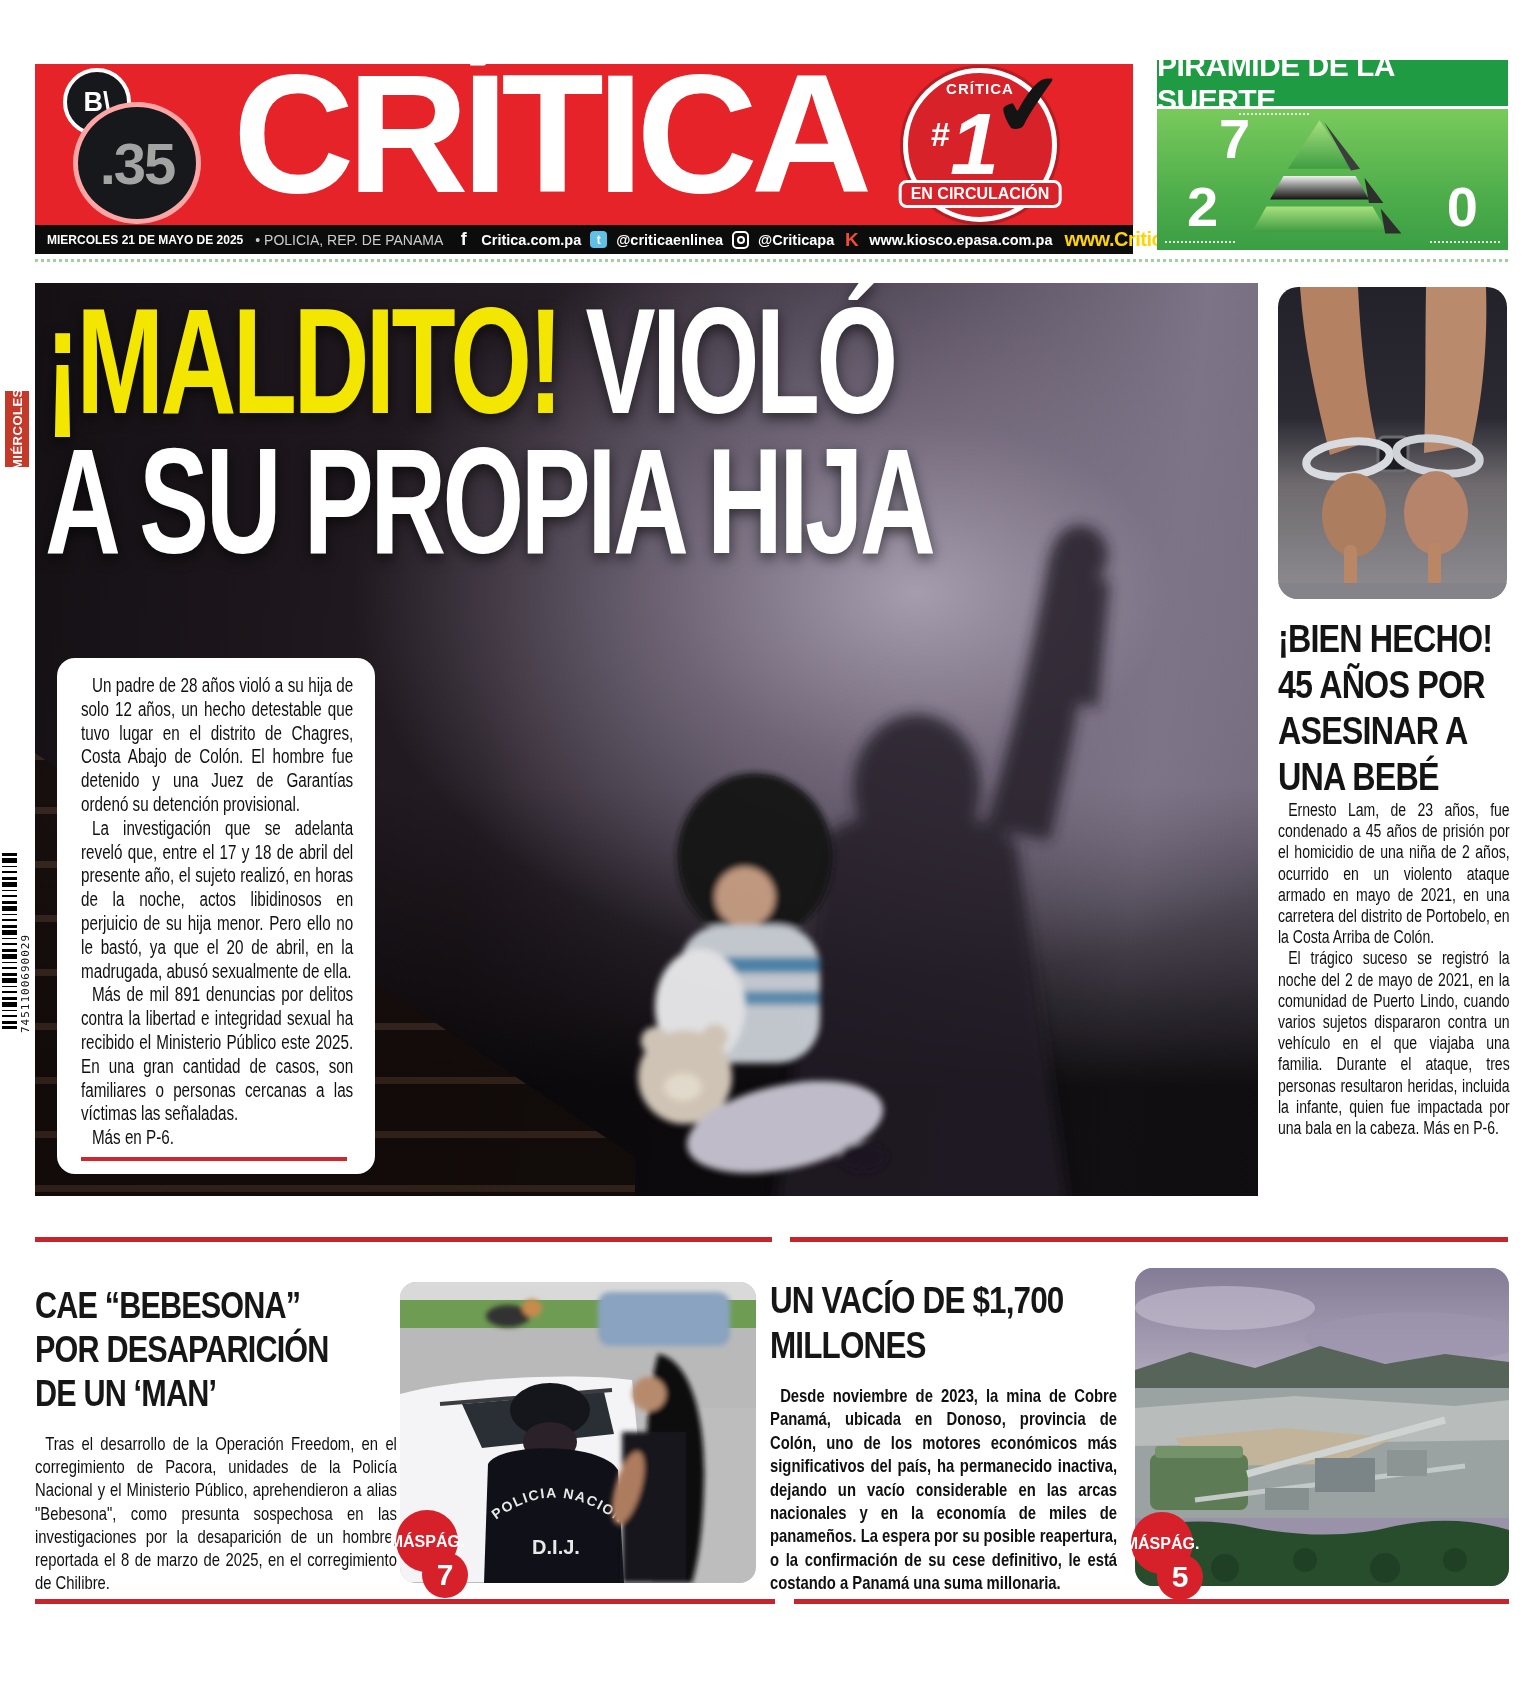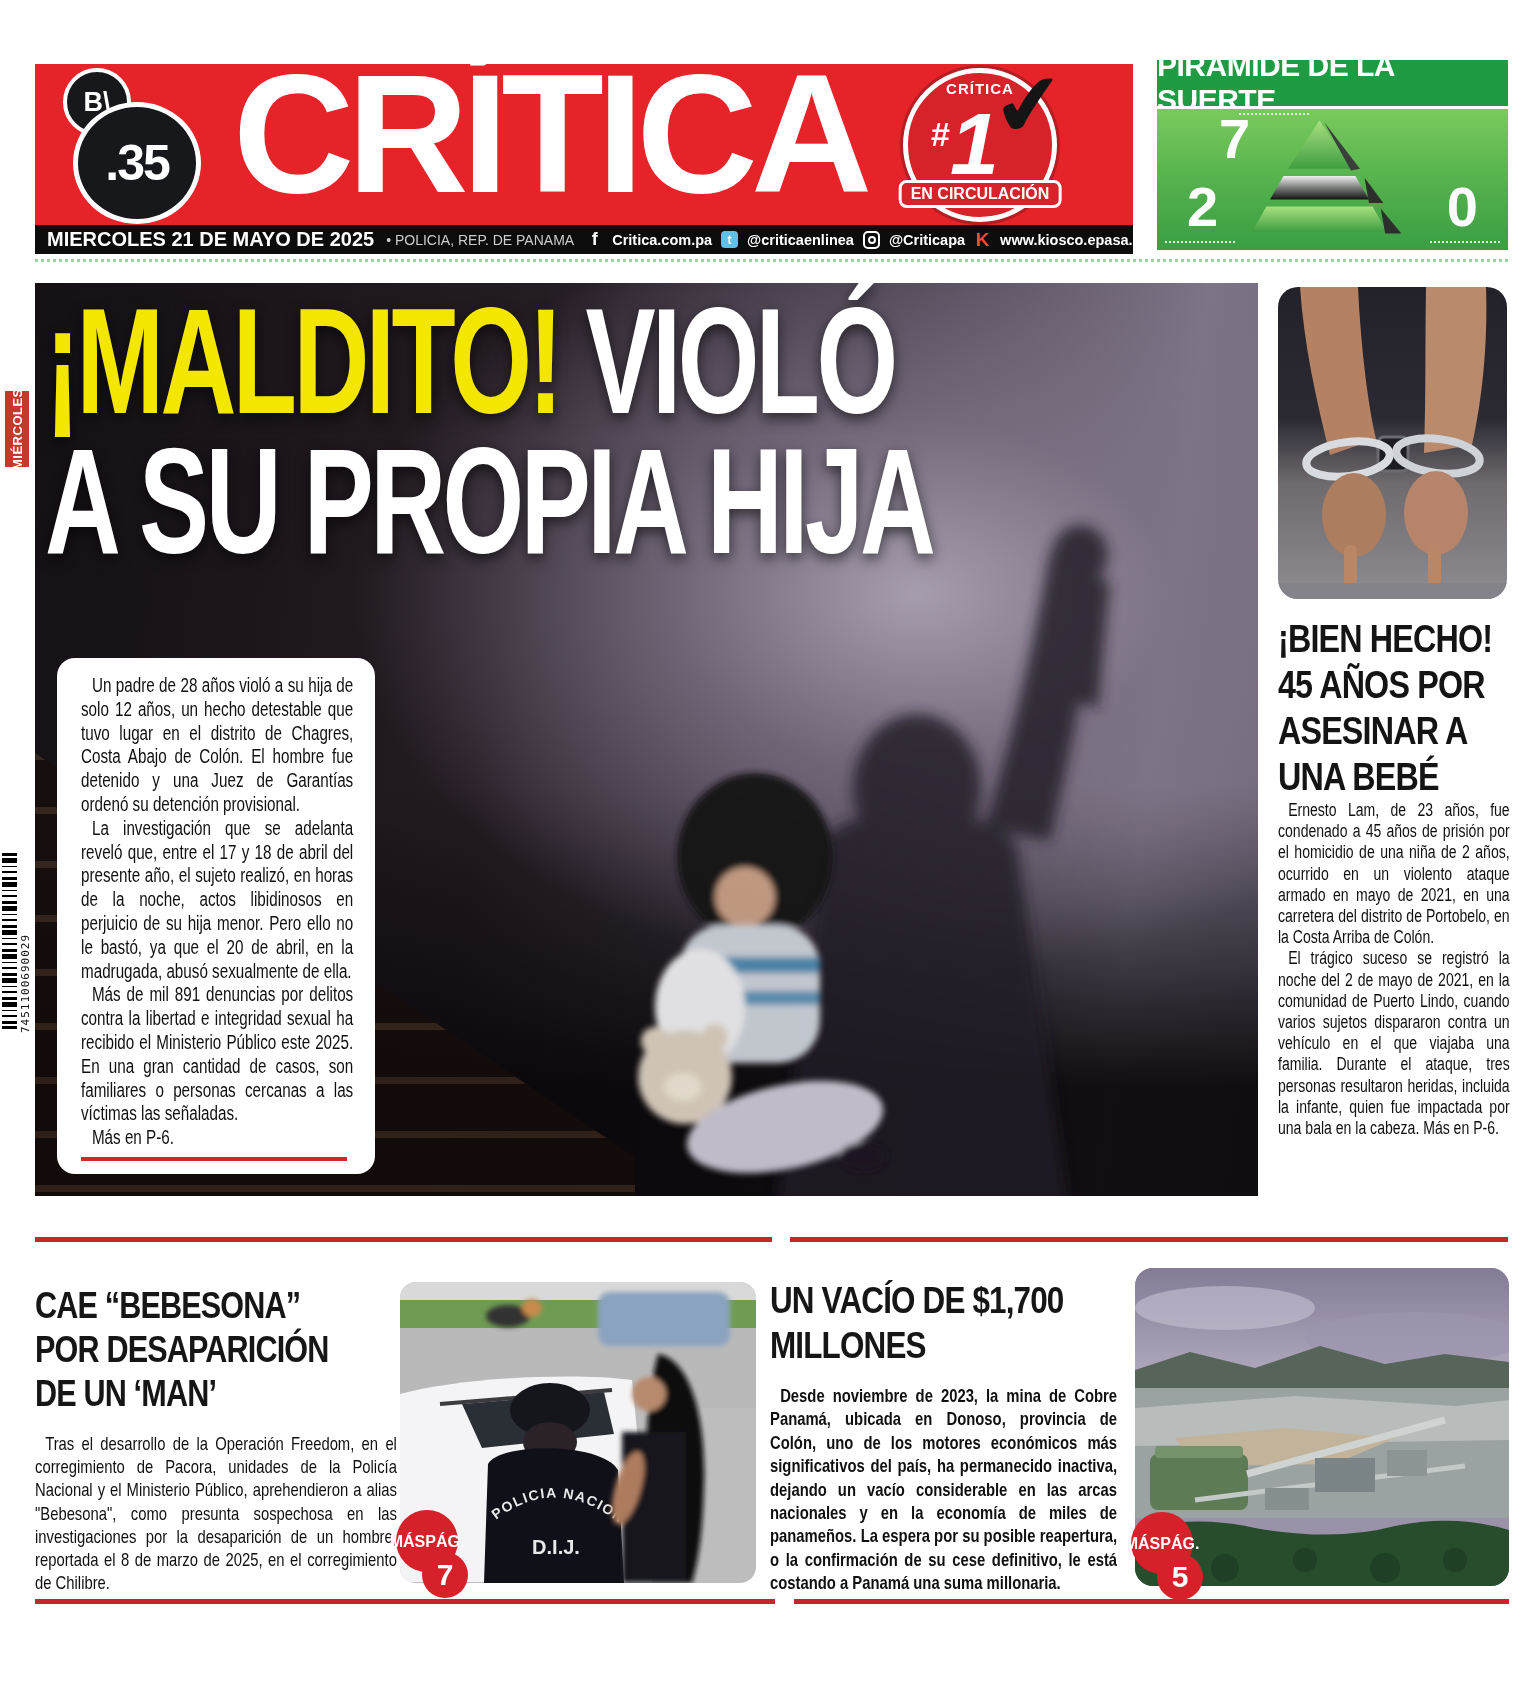--- a/index.html
+++ b/index.html
@@ -9,40 +9,40 @@
 
   
   .masthead{left:35px;top:64px;width:1098px;height:161px;background:#e52328;}
   .brand{position:absolute;left:198px;top:-14px;font-size:168px;line-height:168px;font-weight:bold;
          color:#fff;letter-spacing:-7px;white-space:nowrap;z-index:1;}
   .price{position:absolute;left:26px;top:4px;width:165px;height:152px;z-index:2;}
   .price .pc{position:absolute;left:2px;top:0;width:60px;height:60px;border-radius:50%;
              background:#17181c;border:4px solid #fff;color:#fff;font-weight:bold;font-size:27px;
              display:flex;align-items:center;justify-content:center;}
   .price .pv{position:absolute;left:12px;top:34px;width:118px;height:112px;border-radius:50%;
-             background:#17181c;border:5px solid #ffffff;color:#ffffff;font-weight:bold;font-size:50px;
+             background:#17181c;border:5px solid #fca5a5;color:#a3a3a3;font-weight:bold;font-size:58px;
              display:flex;align-items:center;justify-content:center;letter-spacing:-2px;}
   .circ{position:absolute;left:868px;top:4px;width:154px;height:154px;z-index:3;}
   .circ .ring{position:absolute;inset:0;border-radius:50%;background:#d8222a;border:5px solid #fff;
               box-shadow:0 0 0 3px #b51d23;}
   .circ .cb-brand{position:absolute;top:12px;left:0;width:100%;text-align:center;color:#fff;
               font-weight:bold;font-size:15px;letter-spacing:1px;}
   .circ .cb-num{position:absolute;top:22px;left:28px;color:#fff;font-weight:bold;font-size:88px;
               line-height:88px;font-style:italic;}
   .circ .cb-hash{font-size:34px;vertical-align:28px;font-style:normal;}
   .circ .cb-check{position:absolute;top:-6px;right:-8px;color:#141414;font-size:86px;line-height:86px;
               transform:rotate(-6deg);}
   .circ .cb-banner{position:absolute;bottom:14px;left:50%;transform:translateX(-50%);
               background:#d8222a;border:3px solid #fff;border-radius:8px;color:#fff;font-weight:bold;
               font-size:16px;padding:2px 9px;white-space:nowrap;}
 
   
   .datebar{left:35px;top:225px;width:1098px;height:29px;background:#0c0c0c;display:flex;
            align-items:center;padding:0 12px;box-sizing:border-box;gap:12px;color:#fff;}
-  .db-date{font-weight:bold;font-size:20px;white-space:nowrap;}
+  .db-date{font-weight:bold;font-size:12px;white-space:nowrap;}
   .db-loc{font-size:14px;color:#cccccc;white-space:nowrap;}
   .db-social{margin-left:auto;display:flex;align-items:center;gap:9px;font-size:14.5px;font-weight:bold;}
   .ic{display:inline-flex;align-items:center;justify-content:center;width:17px;height:17px;}
   .ic-f{color:#fff;font-size:18px;font-weight:bold;}
   .ic-tw{background:#5fc0e8;border-radius:4px;color:#fff;font-size:12px;}
   .ic-ig{border:2px solid #fff;border-radius:5px;width:14px;height:14px;position:relative;}
   .ic-ig:after{content:"";position:absolute;left:3px;top:3px;width:4px;height:4px;border:2px solid #fff;border-radius:50%;}
   .ic-k{color:#ef4d33;font-size:19px;font-weight:bold;}
   .db-site{color:#ffd400;font-weight:bold;font-size:20px;letter-spacing:-0.5px;white-space:nowrap;}
 

